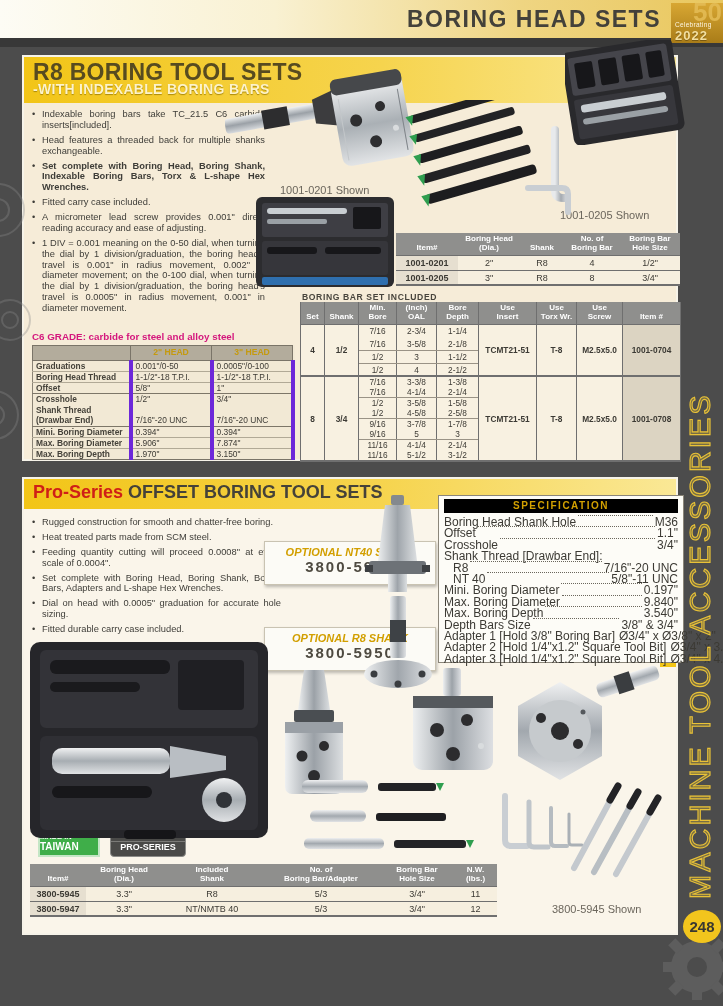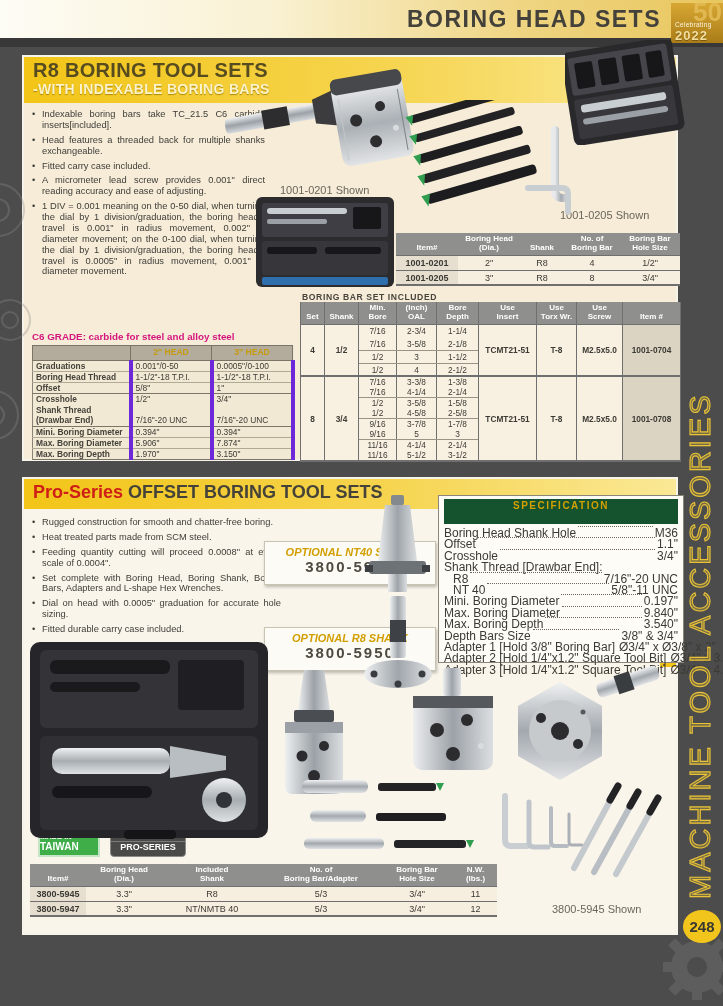--- a/index.html
+++ b/index.html
@@ -19,21 +19,21 @@
   #cele-l1 { left:4px; top:18px; font-size:6.5px; color:#fdf6e2; letter-spacing:.3px; }
   #cele-l2 { left:4px; top:25px; font-size:13px; font-weight:bold; color:#f3dfa0; text-shadow:0 1px 0 #7a5a10; letter-spacing:1px; }
 
   
   .panel { border:2px solid #f6f3e9; }
   #panel1 { left:22px; top:55px; width:656px; height:406px; background:#f6ecd8; }
   #panel2 { left:22px; top:477px; width:656px; height:458px; background:#faf5ea; }
   .band { position:absolute; left:0; top:0; width:100%;
     background:linear-gradient(90deg,#f2c517 0%,#f6d44e 55%,#fae896 100%); }
   #p1-band { height:46px; }
-  #p1-title { left:9px; top:2px; font-size:20px; font-weight:800; color:#574b20; letter-spacing:.3px; }
+  #p1-title { left:9px; top:2px; font-size:23px; font-weight:800; color:#574b20; letter-spacing:.3px; }
   #p1-sub { left:9px; top:24px; font-size:14px; font-weight:800; color:#fdf3cb; text-shadow:0 1px 1px #a8880a; letter-spacing:.3px; }
   #p2-band { height:30px; }
   #p2-title { left:9px; top:3px; font-size:18px; font-weight:800; }
   #p2-title .red { color:#cf2017; }
   #p2-title .dark { color:#454239; }
   #p2-ystrip { right:0; top:30px; width:16px; height:158px; background:#f2c517; }
 
   
   .bullets { list-style:none; }
   .bullets li { position:relative; padding-left:10px; margin-bottom:4px;
@@ -79,22 +79,22 @@
 
   
   .opt-box { width:172px; height:44px; background:#fcfbf6; border:1px solid #c9c3b2;
     box-shadow:1px 2px 3px rgba(0,0,0,.25); text-align:center; padding-top:4px; }
   .opt-label { font-size:11px; font-weight:bold; font-style:italic; color:#d29f00; }
   .opt-item { font-size:15px; font-weight:bold; letter-spacing:2px; color:#4e4a40; }
 
   
   #spec-box { left:414px; top:16px; width:246px; height:168px; background:#fdfcf7;
     border:1.5px solid #8b867a; padding:3px 5px; }
-  #spec-title { background:#14532d; color:#d2a000; font-weight:bold; font-size:10px;
-    text-align:center; letter-spacing:1.5px; height:25px; line-height:13px; margin-bottom:2px; }
+  #spec-title { background:#000000; color:#d2a000; font-weight:bold; font-size:10px;
+    text-align:center; letter-spacing:1.5px; height:14px; line-height:13px; margin-bottom:2px; }
   .spec-line { display:flex; align-items:flex-start; font-size:12px; color:#3c3a34; height:11.4px; }
   .spec-line .lb { white-space:nowrap; }
   .spec-line .leader { flex:1; border-bottom:1.2px dotted #6b675c; margin:0 2px 2px 2px; }
   .spec-line.no-leader .leader { border-bottom:none; }
   .spec-line.ind { padding-left:9px; }
   .spec-line .vl { white-space:nowrap; }
 
   
   #taiwan-badge { left:14px; top:351px; width:62px; height:27px; background:#3fae49;
     border:2px solid #c4e6c5; color:#fff; font-weight:bold; }
@@ -160,20 +160,21 @@
 
   <div class="abs panel" id="panel1">
     <div class="band" id="p1-band">
       <div class="abs" id="p1-title">R8 BORING TOOL SETS</div>
       <div class="abs" id="p1-sub">-WITH INDEXABLE BORING BARS</div>
     </div>
 
     <ul class="abs bullets" id="p1-bullets">
       <li>Indexable boring bars take TC_21.5 C6 carbide inserts[included].</li>
       <li>Head features a threaded back for multiple shanks exchangeable.</li>
+      <li class="b">Set complete with Boring Head, Boring Shank, Indexable Boring Bars, Torx &amp; L-shape Hex Wrenches.</li>
       <li>Fitted carry case included.</li>
       <li>A micrometer lead screw provides 0.001" direct reading accuracy and ease of adjusting.</li>
       <li>1 DIV = 0.001 meaning on the 0-50 dial, when turning the dial by 1 division/graduation, the boring head's travel is 0.001" in radius movement, 0.002" in diameter movement; on the 0-100 dial, when turning the dial by 1 division/graduation, the boring head's travel is 0.0005" in radius movement, 0.001" in diameter movement.</li>
     </ul>
 
     <div class="abs" id="c6-note">C6 GRADE: carbide for steel and alloy steel</div>
 
     <table class="abs" id="c6-table">
       <tbody>
           <tr>

